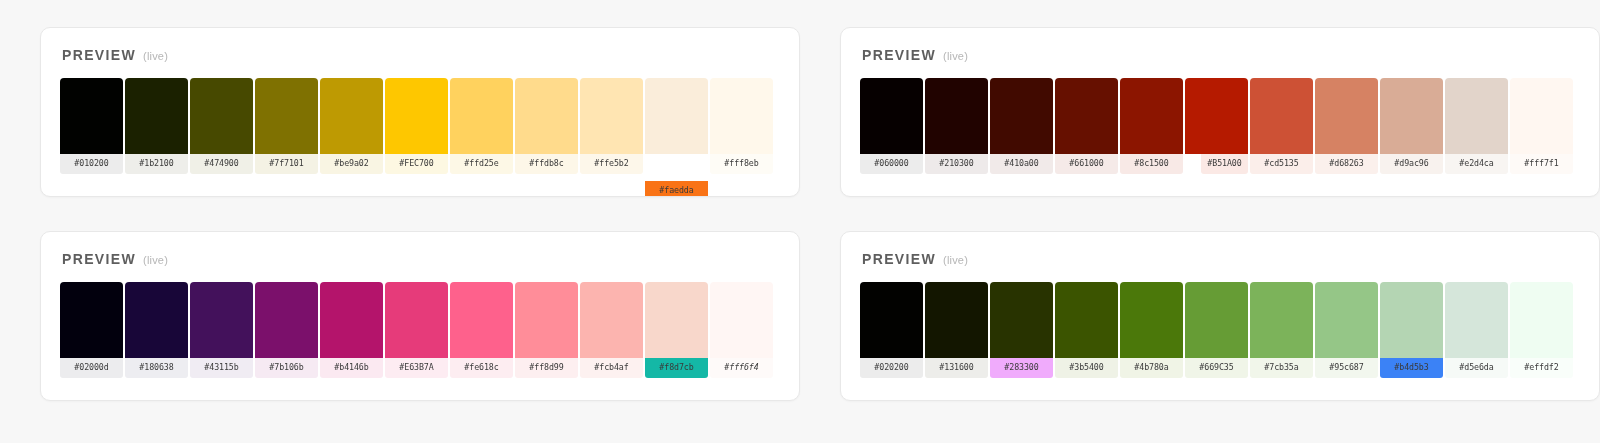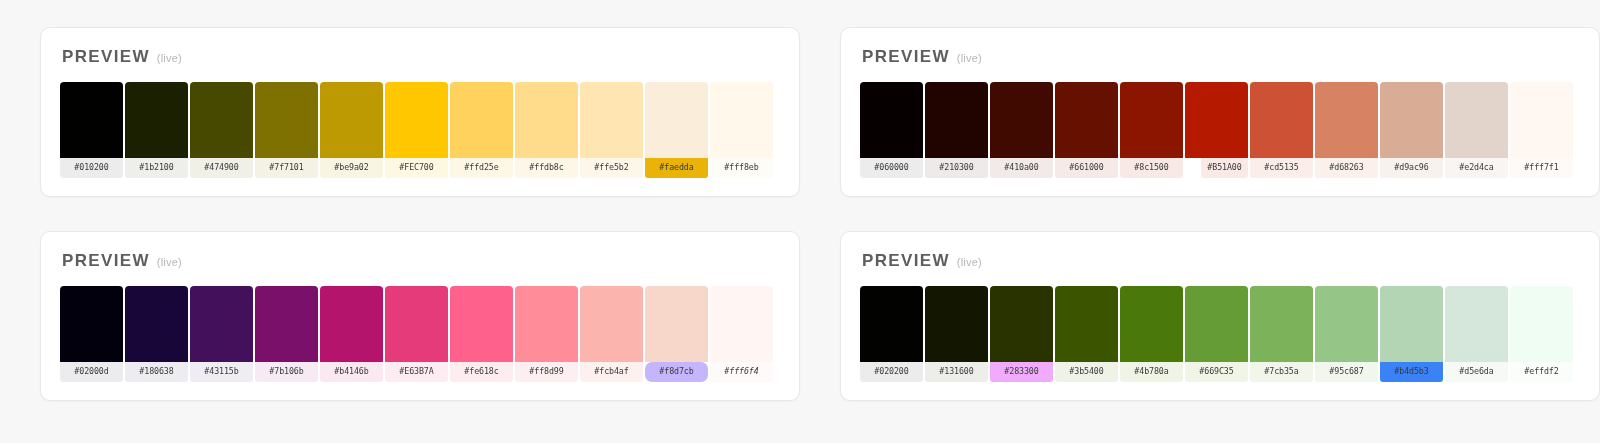--- a/index.html
+++ b/index.html
@@ -33,21 +33,21 @@
   }
   .panel-header {
     padding: 19px 0 0 21px;
     display: flex;
     align-items: baseline;
     gap: 7px;
     white-space: nowrap;
   }
   .preview-label {
     font-family: "Liberation Sans", sans-serif;
-    font-size: 17px;
+    font-size: 14px;
     font-weight: 700;
     letter-spacing: 1.35px;
     color: #5e5e5e;
   }
   .live-label {
     font-family: "Liberation Sans", sans-serif;
     font-size: 11px;
     font-weight: 400;
     letter-spacing: 0.2px;
     color: #b6b6b6;
@@ -123,21 +123,21 @@
         <div class="swatch">
           <div class="swatch-chip" style="background: rgb(255, 219, 140);"></div>
           <div class="swatch-code" style="background: rgb(253, 247, 232);">#ffdb8c</div>
         </div>
         <div class="swatch">
           <div class="swatch-chip" style="background: rgb(255, 229, 178);"></div>
           <div class="swatch-code" style="background: rgb(253, 247, 234);">#ffe5b2</div>
         </div>
         <div class="swatch">
           <div class="swatch-chip" style="background: rgb(250, 237, 218);"></div>
-          <div class="swatch-code" style="background: #eab308;">#faedda</div>
+          <div class="swatch-code" style="background: #f97316; margin-top: 27px;">#faedda</div>
         </div>
         <div class="swatch">
           <div class="swatch-chip" style="background: rgb(255, 248, 235);"></div>
           <div class="swatch-code" style="background: rgb(254, 252, 246);">#fff8eb</div>
         </div>
       </div>
     </div>
     <div class="panel">
       <div class="panel-header">
         <span class="preview-label">PREVIEW</span>
@@ -227,21 +227,21 @@
         <div class="swatch">
           <div class="swatch-chip" style="background: rgb(255, 141, 153);"></div>
           <div class="swatch-code" style="background: rgb(253, 239, 240);">#ff8d99</div>
         </div>
         <div class="swatch">
           <div class="swatch-chip" style="background: rgb(252, 180, 175);"></div>
           <div class="swatch-code" style="background: rgb(253, 241, 240);">#fcb4af</div>
         </div>
         <div class="swatch">
           <div class="swatch-chip" style="background: rgb(248, 215, 203);"></div>
-          <div class="swatch-code" style="background: #c4b5fd; border-radius: 7px;">#f8d7cb</div>
+          <div class="swatch-code" style="background: #14b8a6;">#f8d7cb</div>
         </div>
         <div class="swatch">
           <div class="swatch-chip" style="background: rgb(255, 246, 244);"></div>
           <div class="swatch-code" style="background: rgb(254, 250, 249); font-style: italic;">#fff6f4</div>
         </div>
       </div>
     </div>
     <div class="panel">
       <div class="panel-header">
         <span class="preview-label">PREVIEW</span>

